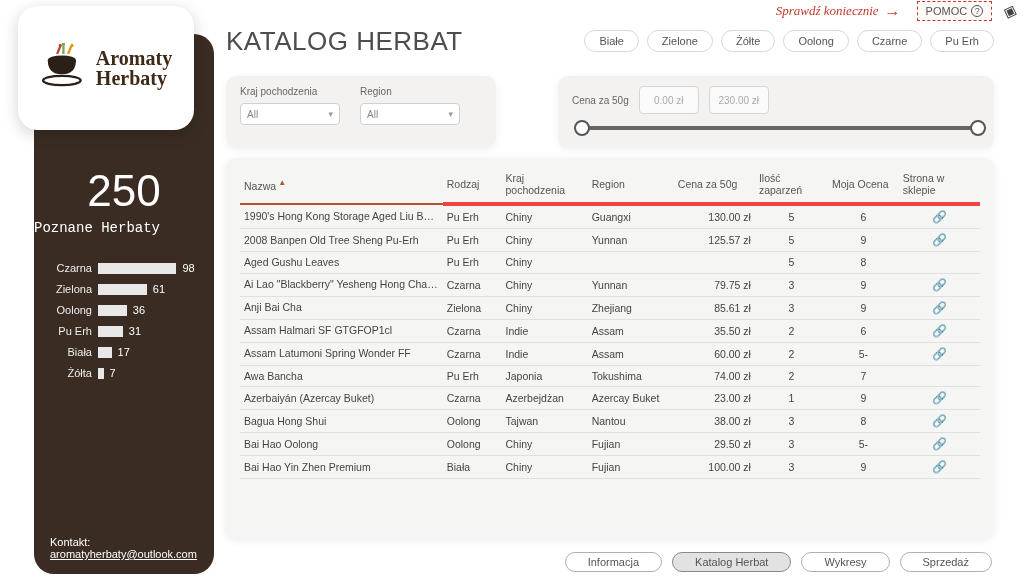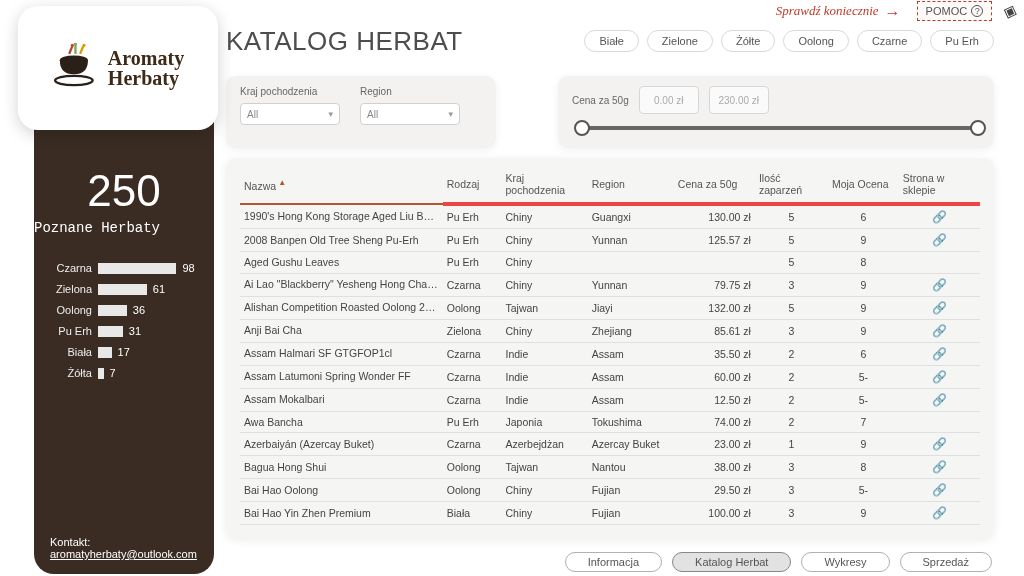--- a/index.html
+++ b/index.html
@@ -9,21 +9,21 @@
   
   .top-right { position:absolute; top:0; right:6px; display:flex; align-items:center; gap:8px; }
   .hint-text { font-family: "Segoe Script", cursive; font-style:italic; color:#c0392b; font-size:13px; }
   .arrow { color:#c0392b; font-size:16px; margin-left:-2px; }
   .help-box { border:1px dashed #c0392b; padding:3px 8px; font-size:11px; color:#555; display:flex; align-items:center; gap:4px; background:#fefaf8;margin-left:8px; }
   .q-icon { display:inline-block; width:12px; height:12px; border:1px solid #555; border-radius:50%; font-size:9px; line-height:11px; text-align:center; }
   .eraser { font-size:18px; color:#444; transform:rotate(20deg); margin-left:4px; }
 
   
   .sidebar { position:absolute; top:6px; left:18px; width:180px; height:562px; }
-  .logo-card { width:200px; height:124px; background:#fff; border-radius:20px; box-shadow:0 4px 16px rgba(0,0,0,.18); display:flex; align-items:center; justify-content:center; gap:6px; position:relative; z-index:2; }
+  .logo-card { width:176px; height:124px; background:#fff; border-radius:20px; box-shadow:0 4px 16px rgba(0,0,0,.18); display:flex; align-items:center; justify-content:center; gap:6px; position:relative; z-index:2; }
   .teacup-svg { width:50px; height:50px; }
   .brand { font-family: "Segoe Script","Brush Script MT",cursive; font-size:20px; color:#3f2a17; line-height:1; font-weight:bold; }
 
   .side-dark { position:absolute; top:28px; left:0; width:180px; height:540px; background:#3a2c22; border-radius:20px; z-index:1; color:#fff; padding-top:112px;margin-left:16px; }
   .big-count { font-size:44px; font-weight:300; text-align:center; margin-top:20px; }
   .count-label { font-size:14px; margin-top:4px; margin-bottom:26px; font-family:Liberation Mono, monospace; }
 
   .bar-wrap { padding:0 16px; }
   .bar-row { display:flex; align-items:center; font-size:11px; margin-bottom:9px; }
   .bar-row .blabel { width:42px; text-align:right; margin-right:6px; color:#eee; }
@@ -254,30 +254,20 @@
               <td class="name-cell">Ai Lao "Blackberry" Yesheng Hong Cha Cake</td>
               <td>Czarna</td>
               <td>Chiny</td>
               <td>Yunnan</td>
               <td class="num">79.75 zł</td>
               <td class="ctr">3</td>
               <td class="ctr">9</td>
               <td class="ctr"><span class="link-icon">🔗</span></td>
             </tr>
             <tr>
-              <td class="name-cell">Alishan Competition Roasted Oolong 2022</td>
-              <td>Oolong</td>
-              <td>Tajwan</td>
-              <td>Jiayi</td>
-              <td class="num">132.00 zł</td>
-              <td class="ctr">5</td>
-              <td class="ctr">9</td>
-              <td class="ctr"><span class="link-icon">🔗</span></td>
-            </tr>
-            <tr>
               <td class="name-cell">Anji Bai Cha</td>
               <td>Zielona</td>
               <td>Chiny</td>
               <td>Zhejiang</td>
               <td class="num">85.61 zł</td>
               <td class="ctr">3</td>
               <td class="ctr">9</td>
               <td class="ctr"><span class="link-icon">🔗</span></td>
             </tr>
             <tr>
@@ -289,30 +279,20 @@
               <td class="ctr">2</td>
               <td class="ctr">6</td>
               <td class="ctr"><span class="link-icon">🔗</span></td>
             </tr>
             <tr>
               <td class="name-cell">Assam Latumoni Spring Wonder FF</td>
               <td>Czarna</td>
               <td>Indie</td>
               <td>Assam</td>
               <td class="num">60.00 zł</td>
-              <td class="ctr">2</td>
-              <td class="ctr">5-</td>
-              <td class="ctr"><span class="link-icon">🔗</span></td>
-            </tr>
-            <tr>
-              <td class="name-cell">Assam Mokalbari</td>
-              <td>Czarna</td>
-              <td>Indie</td>
-              <td>Assam</td>
-              <td class="num">12.50 zł</td>
               <td class="ctr">2</td>
               <td class="ctr">5-</td>
               <td class="ctr"><span class="link-icon">🔗</span></td>
             </tr>
             <tr>
               <td class="name-cell">Awa Bancha</td>
               <td>Pu Erh</td>
               <td>Japonia</td>
               <td>Tokushima</td>
               <td class="num">74.00 zł</td>

